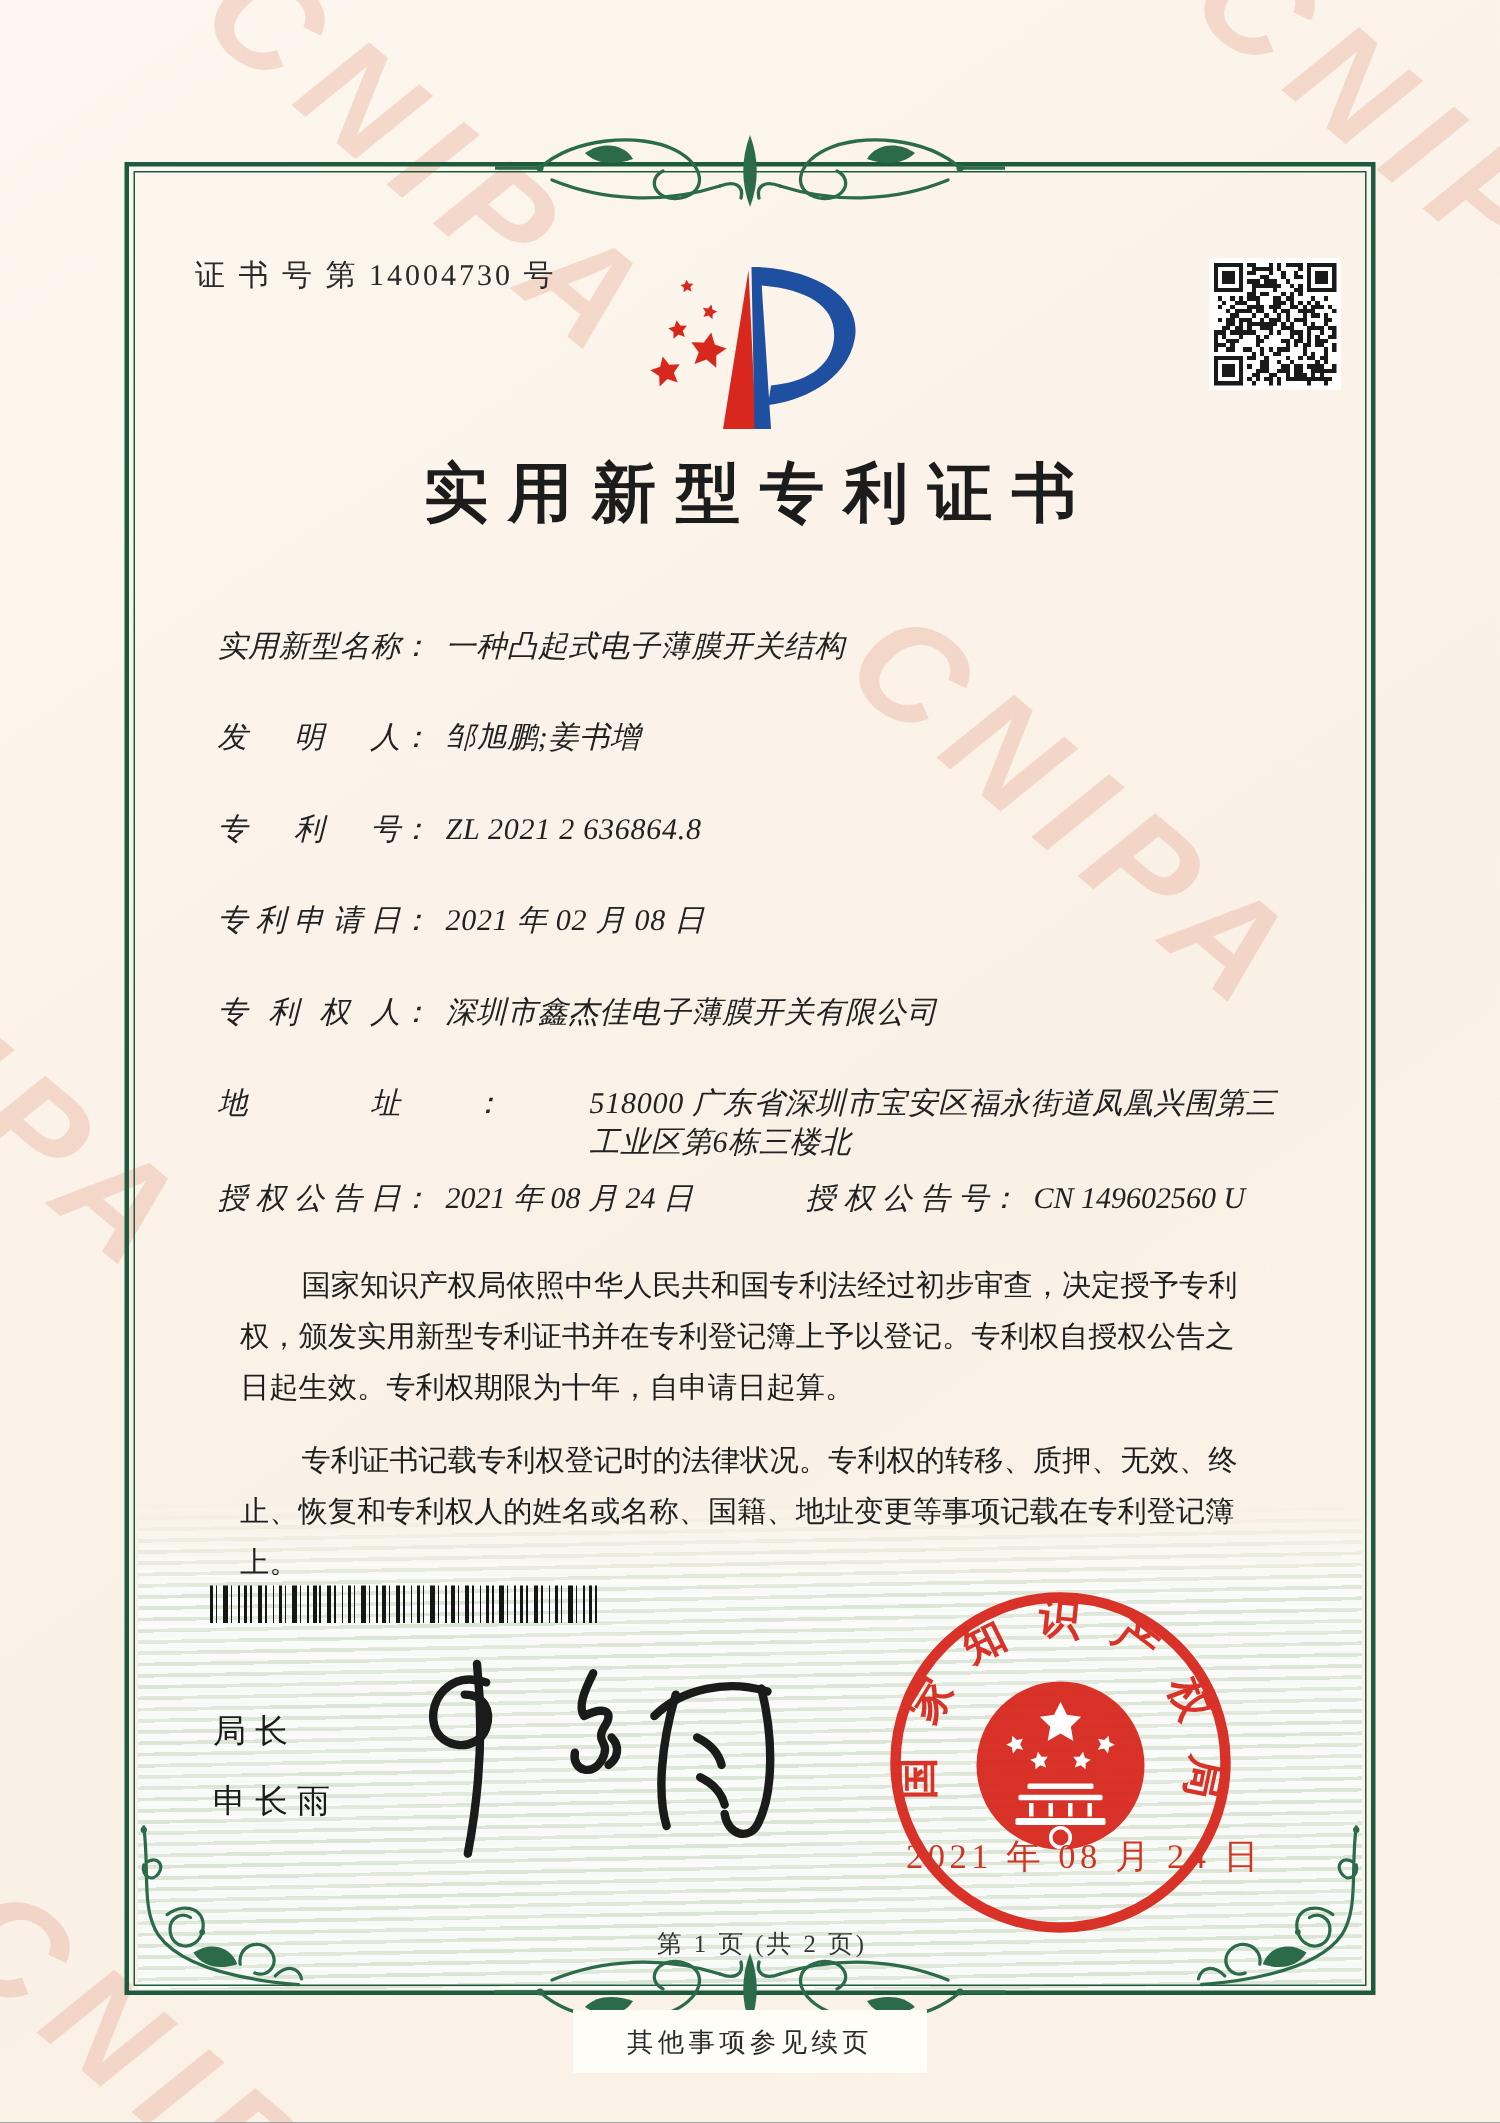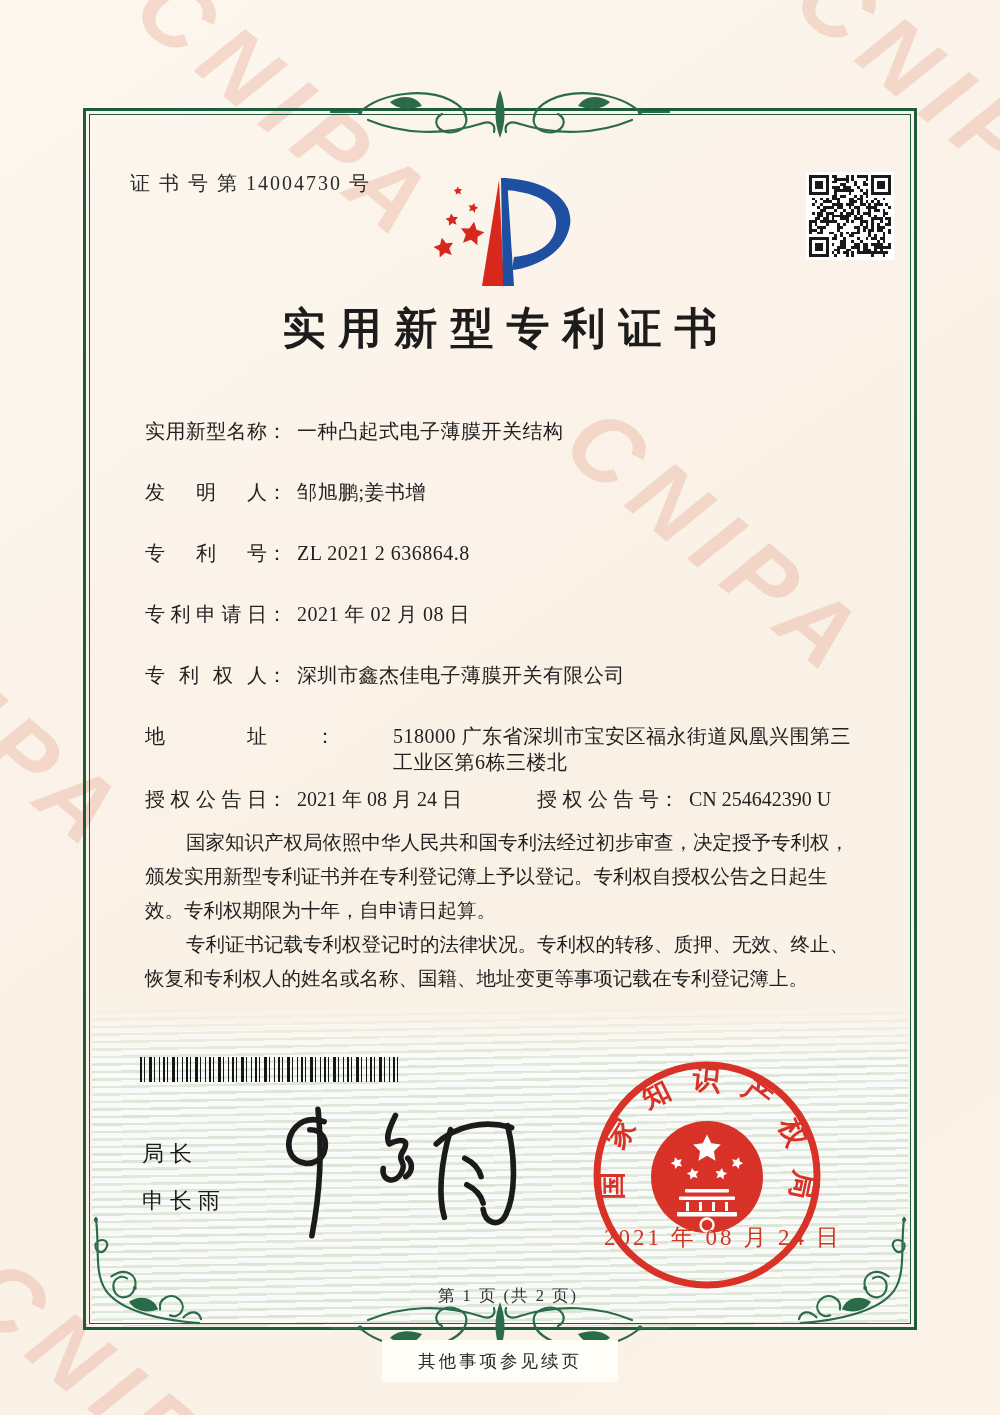--- a/index.html
+++ b/index.html
@@ -31,33 +31,33 @@
             mask-image:linear-gradient(180deg,transparent 0,#000 60px);
   }
   
   .cert-no{position:absolute;left:130px;top:170px;z-index:4;font-size:20px;letter-spacing:2px;color:#2a2a2a;}
   .logo{position:absolute;left:432px;top:170px;z-index:4;}
   .qr{position:absolute;left:806px;top:172px;width:82px;height:82px;z-index:4;background:#fff;padding:3px;}
   .qr svg{width:100%;height:100%;display:block;}
   .title{position:absolute;left:0;right:0;top:300px;z-index:4;text-align:center;
     font-size:43px;font-weight:700;letter-spacing:13px;text-indent:13px;color:#1c1c1c;}
   
-  .fields{position:absolute;left:145px;top:418px;width:716px;z-index:4;font-size:20px;line-height:26px;}
+  .fields{position:absolute;left:145px;top:418px;width:716px;z-index:4;font-size:20px;line-height:26px;font-style:italic;}
   .frow{display:flex;margin-bottom:35px;}
   .frow.addr{margin-bottom:11px;gap:48px;}
   .flabel{width:122px;flex:0 0 122px;text-align:justify;text-align-last:justify;}
   .fcolon{flex:0 0 auto;margin-right:10px;}
   .fvalue{flex:1;letter-spacing:.5px;}
   .grant{display:flex;}
   .gpair{display:flex;}
   .gpair.first{width:392px;flex:0 0 392px;}
   
   .bodytext{position:absolute;left:145px;top:826px;width:712px;z-index:4;
     font-size:19.5px;line-height:34px;color:#1f1f1f;}
-  .bodytext p{margin:0;text-indent:2.1em;}
+  .bodytext p{margin:15px;text-indent:2.1em;}
   
   .barcode{position:absolute;left:140px;top:1057px;width:258px;height:25px;z-index:4;
     background:
       repeating-linear-gradient(90deg,#161616 0 2px,transparent 2px 4px,#161616 4px 5px,
         transparent 5px 9px,#161616 9px 12px,transparent 12px 14px,#161616 14px 15px,
         transparent 15px 19px,#161616 19px 20px,transparent 20px 23px);}
   .sig-labels{position:absolute;left:142px;top:1139px;z-index:4;font-size:22px;letter-spacing:6px;color:#1b1b1b;}
   .sig-labels div{margin-bottom:17px;}
   .signature{position:absolute;left:265px;top:1098px;z-index:4;}
   .seal{position:absolute;left:567px;top:1035px;z-index:5;opacity:.95;}
@@ -510,21 +510,21 @@
     </div>
     <div class="grant">
       <div class="gpair first">
         <div class="flabel">授权公告日</div>
         <div class="fcolon">：</div>
         <div>2021 年 08 月 24 日</div>
       </div>
       <div class="gpair">
         <div class="flabel">授权公告号</div>
         <div class="fcolon">：</div>
-        <div>CN 254642390 U</div>
+        <div>CN 149602560 U</div>
       </div>
     </div>
   </div>
 
   <div class="bodytext">
     <p>国家知识产权局依照中华人民共和国专利法经过初步审查，决定授予专利权，颁发实用新型专利证书并在专利登记簿上予以登记。专利权自授权公告之日起生效。专利权期限为十年，自申请日起算。</p>
     <p>专利证书记载专利权登记时的法律状况。专利权的转移、质押、无效、终止、恢复和专利权人的姓名或名称、国籍、地址变更等事项记载在专利登记簿上。</p>
   </div>
 
   <div class="barcode"></div>

